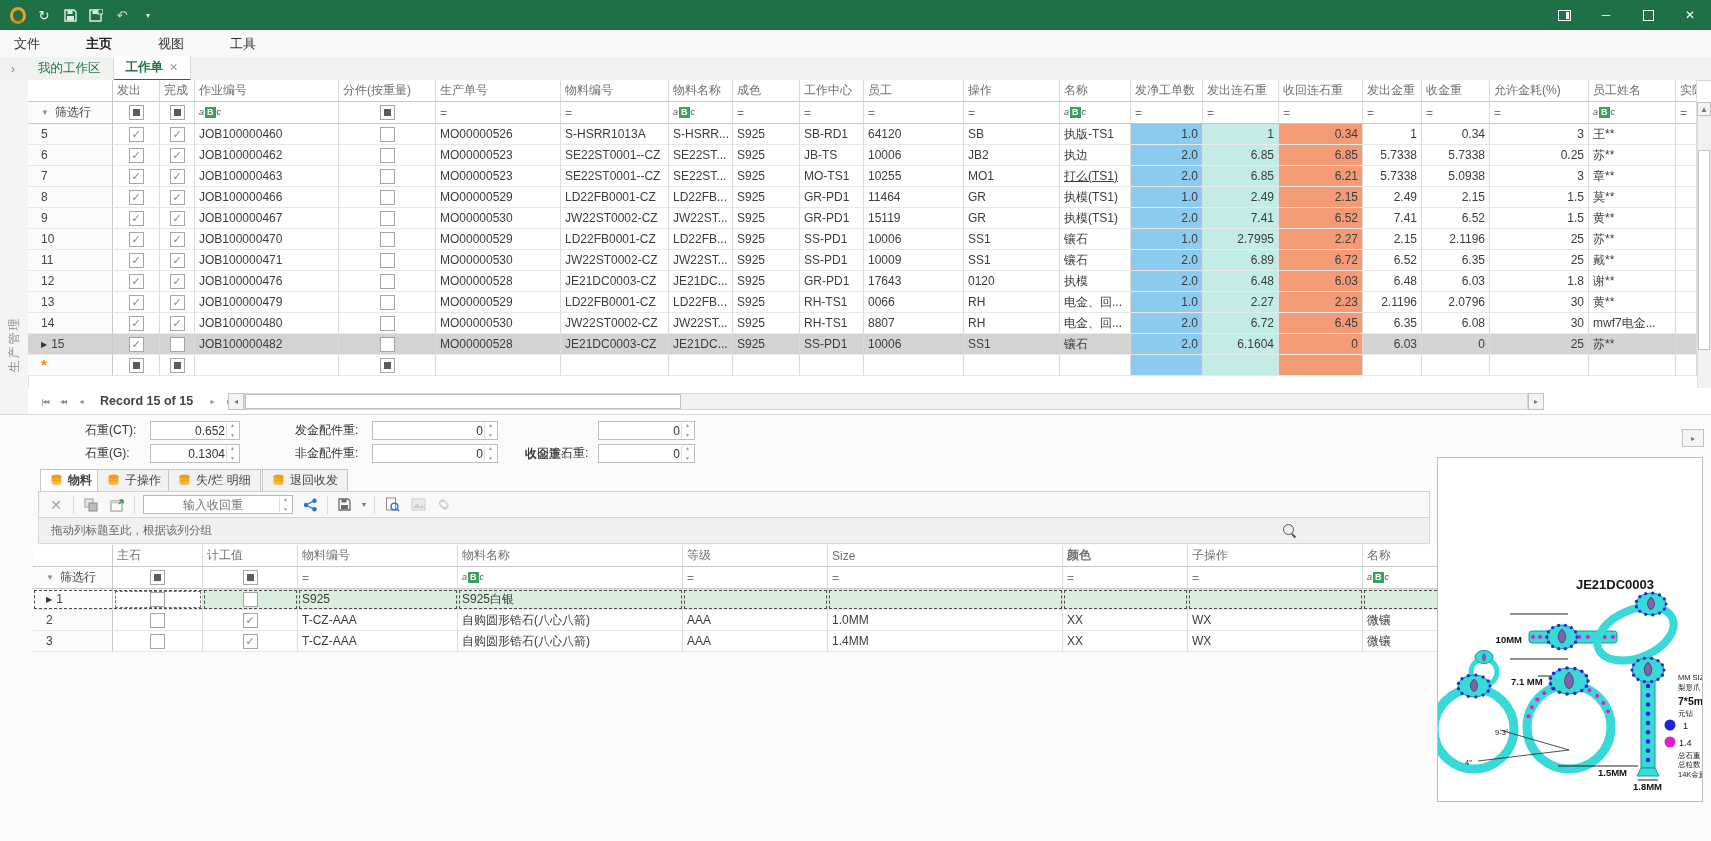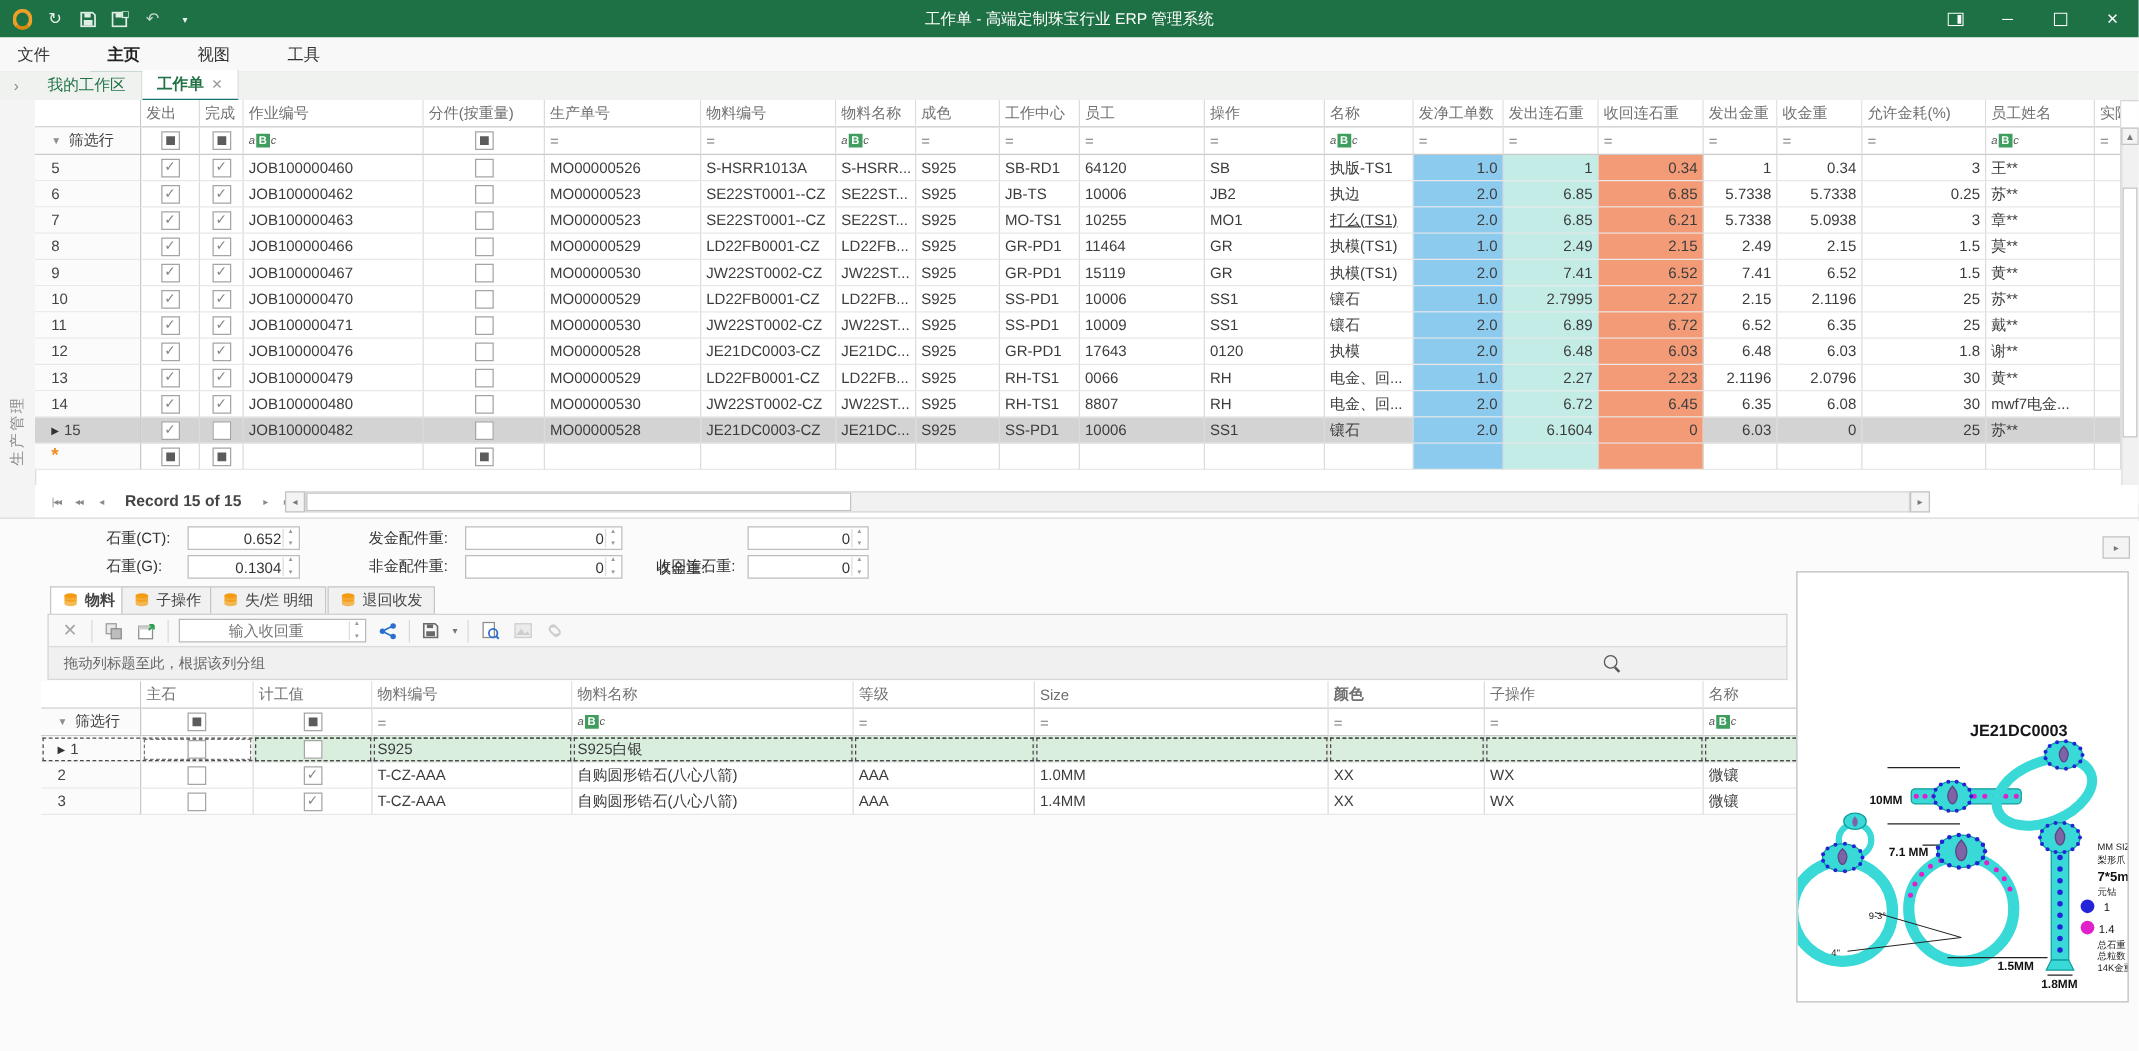--- a/index.html
+++ b/index.html
@@ -18,21 +18,21 @@
 
   
   .menubar{left:0;top:30px;width:1711px;height:27px;background:#f8f8f8;border-bottom:1px solid #e2e2e2;display:flex;align-items:center;}
   .menu-item{padding:0 14px;height:27px;display:flex;align-items:center;font-size:13px;color:#333;}
   .menu-item.active{border-bottom:3px solid #217346;font-weight:bold;color:#222;padding-top:3px;}
 
   
   .tabrow{left:0;top:57px;width:1711px;height:23px;background:#f0f2f0;border-bottom:1px solid #d5d5d5;display:flex;align-items:center;}
   .tab-chevron{width:26px;text-align:center;color:#888;font-size:12px;}
   .doc-tab{height:23px;display:flex;align-items:center;gap:6px;padding:0 12px;color:#217346;font-size:12.5px;border-right:1px solid #dcdcdc;}
-  .doc-tab.active{background:#fff;border-bottom:2px solid #0f766e;font-weight:bold;justify-content:flex-end;}
+  .doc-tab.active{background:#fff;border-bottom:2px solid #be185d;font-weight:bold;justify-content:flex-end;}
   .tab-close{color:#9a9a9a;font-size:11px;}
 
   
   .navrail{left:0;top:80px;width:28px;height:761px;background:#f4f4f4;border-right:1px solid #ddd;}
   .vlabel{position:absolute;left:-24px;top:256px;width:76px;transform:rotate(-90deg);transform-origin:center;
           color:#8a8a8a;font-size:12px;letter-spacing:2px;white-space:nowrap;text-align:center;}
   .rail-ic{position:absolute;left:5px;width:18px;height:18px;display:flex;align-items:center;justify-content:center;}
 
   
   .grid{position:absolute;background:#fff;}
@@ -122,21 +122,20 @@
     <span class="tb-ic">
       <svg width="14" height="13" viewBox="0 0 14 13">
           <path d="M1 1 h9 l2 2 v9 h-11 z" fill="none" stroke="#dfeee5" stroke-width="1.4"></path>
           <rect x="3.5" y="1.5" width="5" height="3.5" fill="#dfeee5"></rect>
           <rect x="9" y="0" width="5" height="5" fill="#1e7145" stroke="#dfeee5" stroke-width="1"></rect>
         </svg>
     </span>
     <span class="tb-ic" style="color:#c9d8cf;">↶</span>
     <span class="tb-ic" style="font-size:8px;">▾</span>
   </div>
-  <div class="tb-title">工作单 - 高端定制珠宝行业 ERP 管理系统</div>
   <div class="win-ctrls">
     <span class="win-btn">
       <svg width="13" height="11" viewBox="0 0 13 11">
           <rect x="0.5" y="0.5" width="12" height="10" fill="none" stroke="#fff"></rect>
           <rect x="8" y="2" width="3" height="7" fill="#fff"></rect>
         </svg>
     </span>
     <span class="win-btn">─</span>
     <span class="win-btn">
       <svg width="11" height="11" viewBox="0 0 11 11">

